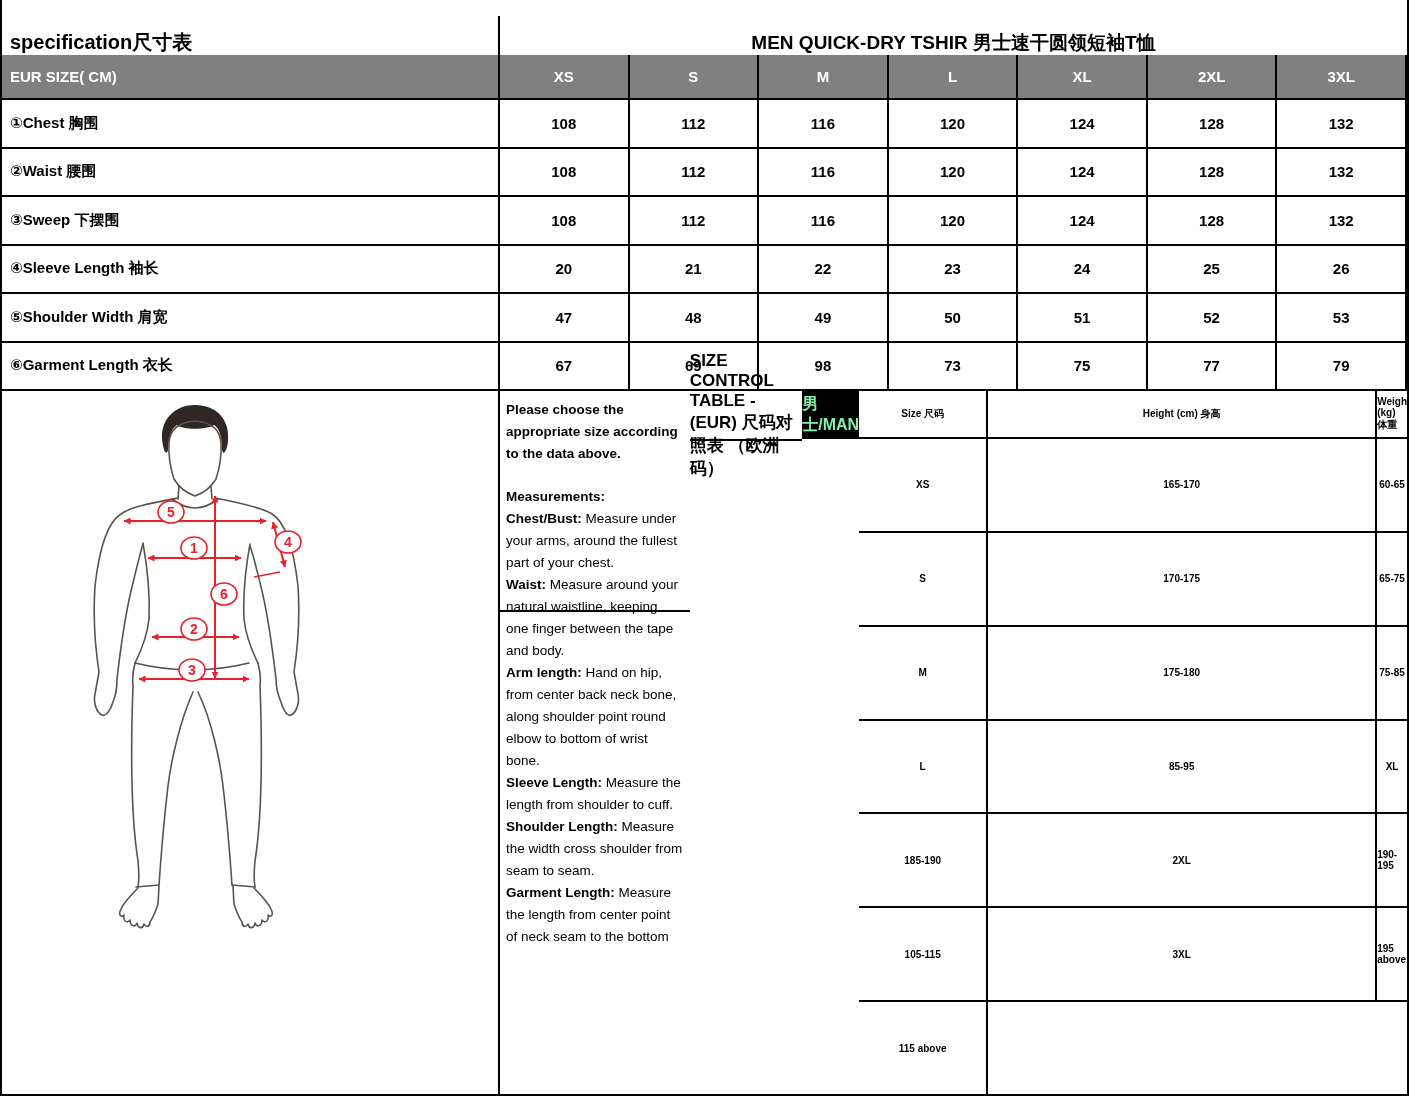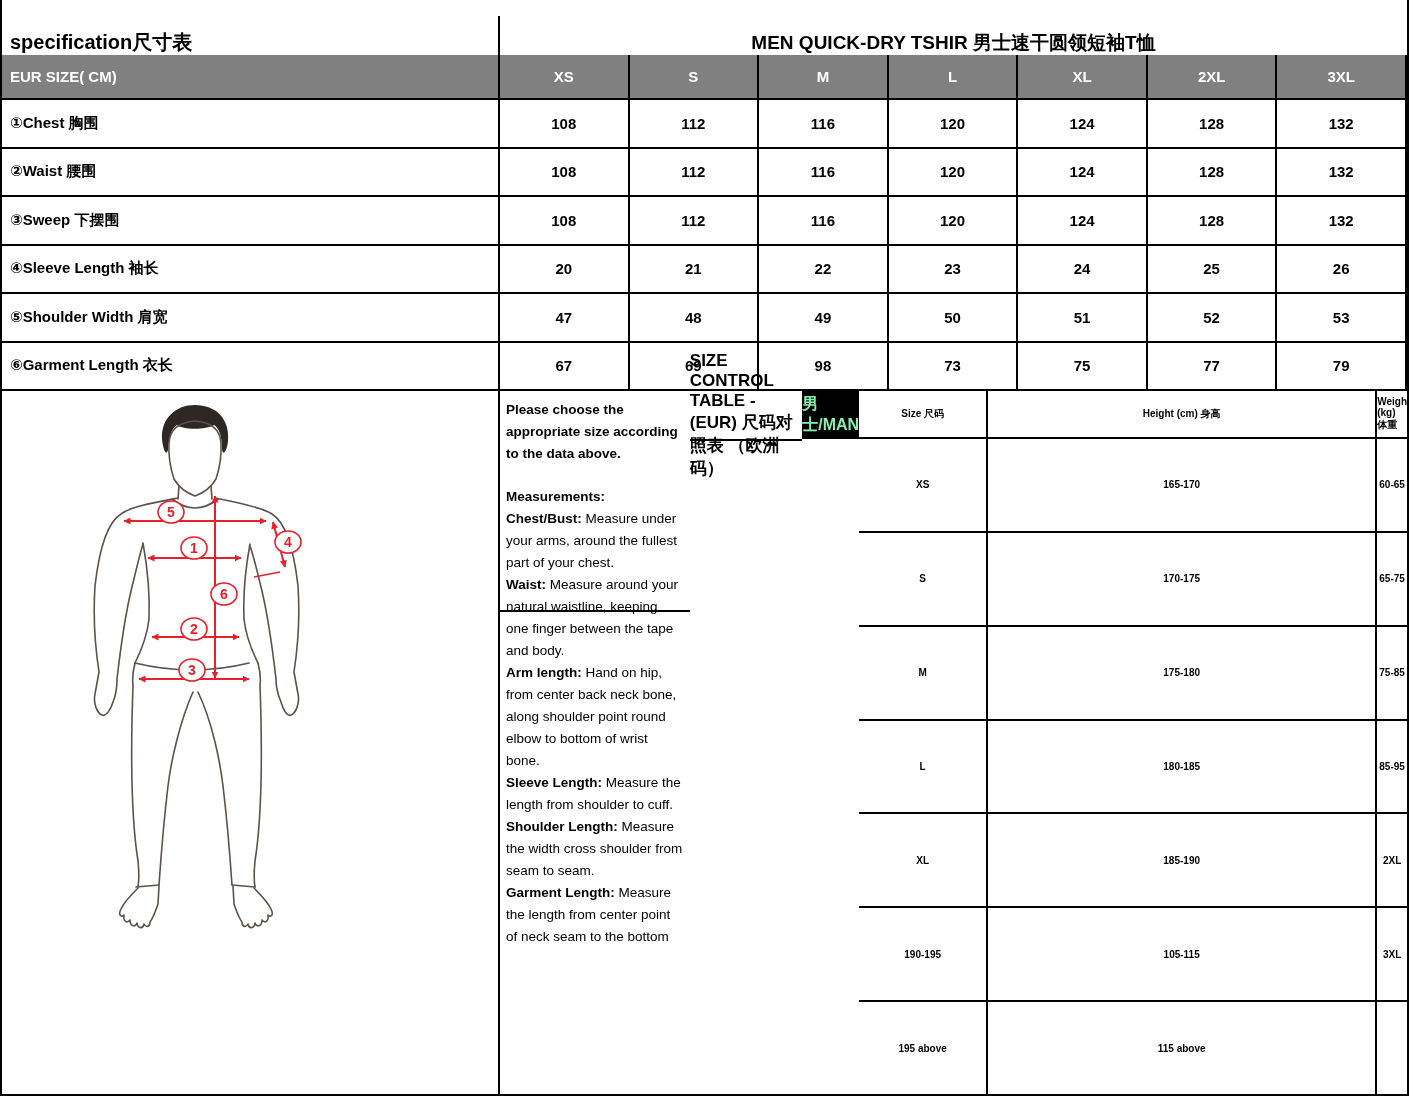--- a/index.html
+++ b/index.html
@@ -246,21 +246,20 @@
 
         <div>S</div>
         <div>170-175</div>
         <div>65-75</div>
 
         <div>M</div>
         <div>175-180</div>
         <div>75-85</div>
 
         <div>L</div>
-        <div>180-185</div>
         <div>85-95</div>
 
         <div>XL</div>
         <div>185-190</div>
 
         <div>2XL</div>
         <div>190-195</div>
         <div>105-115</div>
 
         <div>3XL</div>

